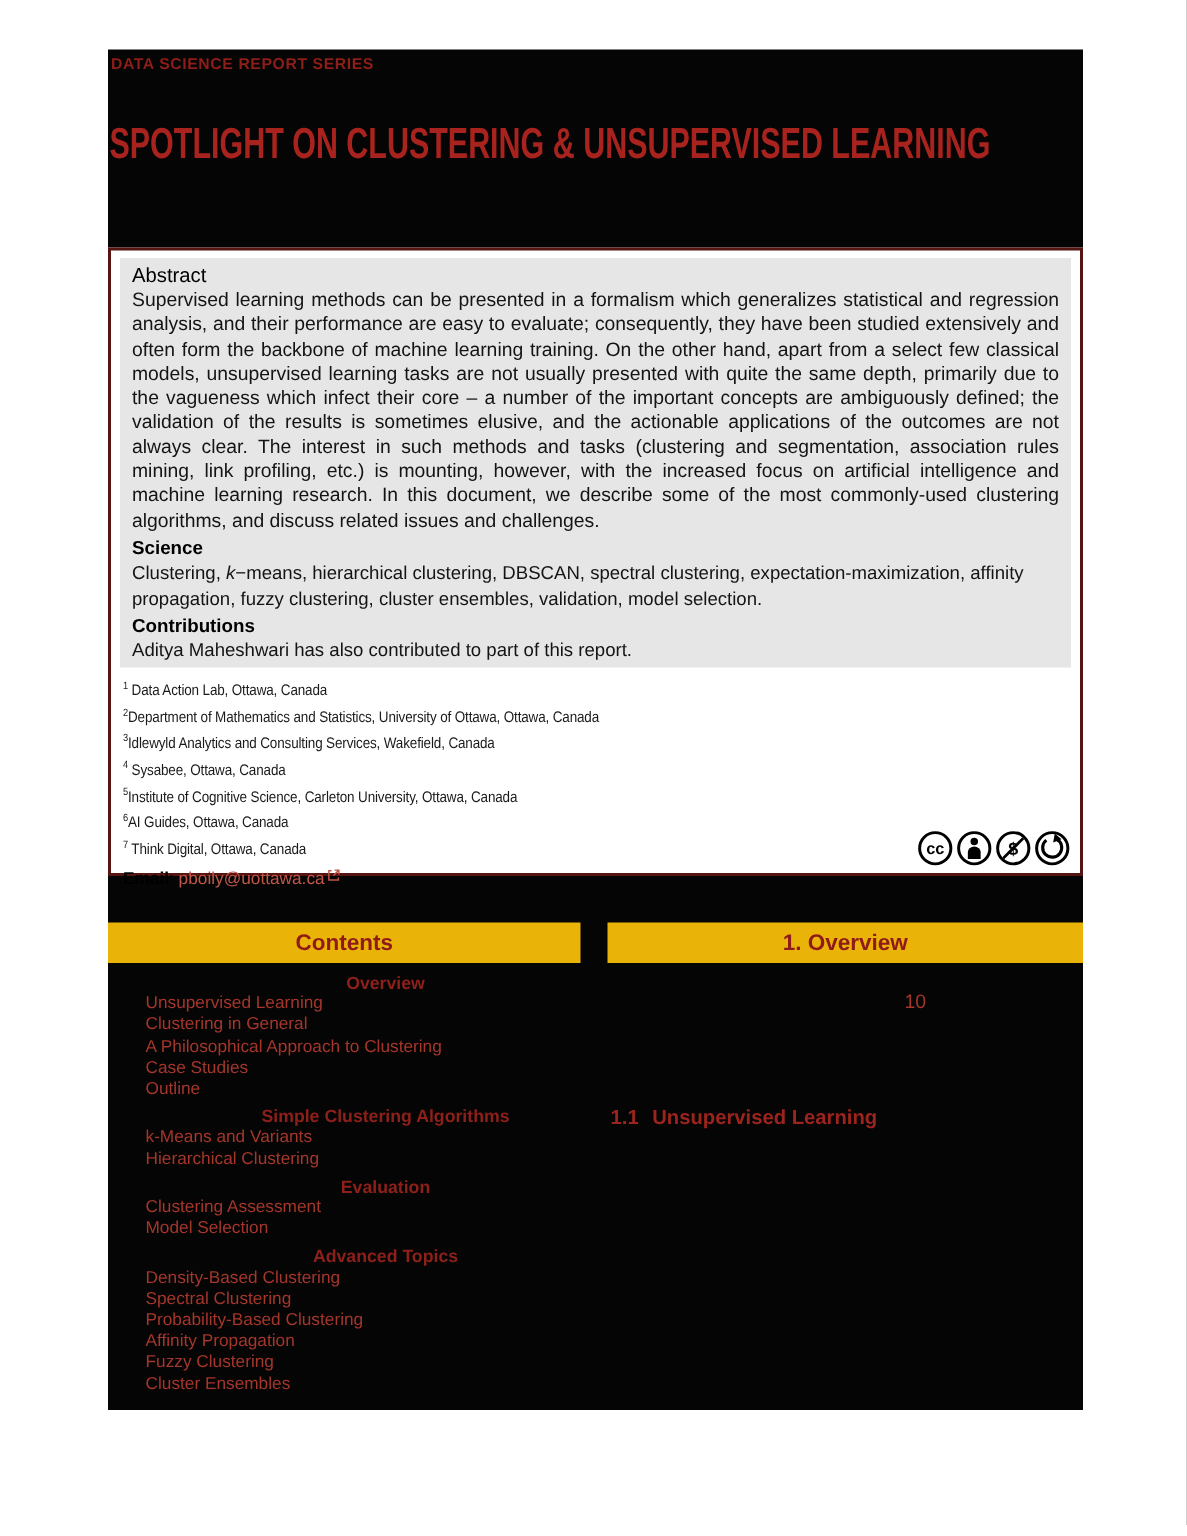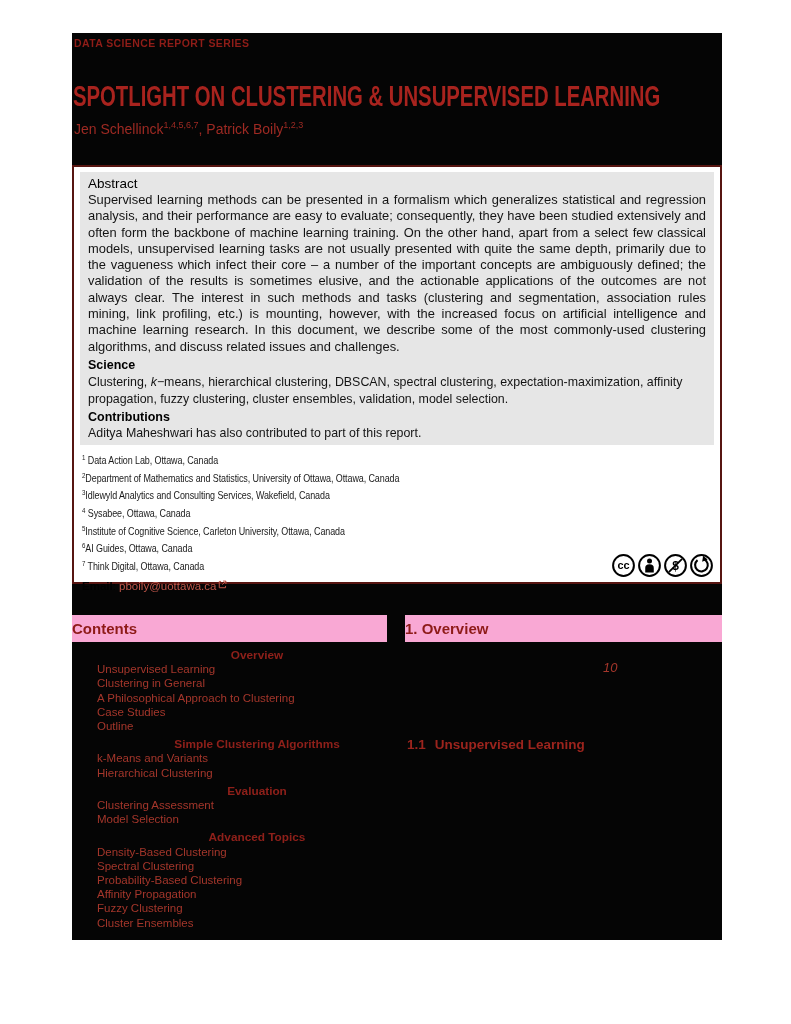--- a/index.html
+++ b/index.html
@@ -33,46 +33,45 @@
   .footnote sup { font-size:7px; }
 
   .email-line { margin:5px 0 3px 8px; font-size:11.5px; color:#000; white-space:nowrap; }
   .email-label { font-weight:bold; }
   .email-link { color:#c0564a; text-decoration:none; }
   .ext-icon { display:inline-block; vertical-align:1px; margin-left:2px; }
 
   .cc-icons { position:absolute; right:6px; bottom:4px; display:flex; gap:1px; }
   .cc-icons svg { display:block; }
 
-  .bar { position:absolute; top:582px; height:27px; background:#f9a8d4;
-         line-height:27px; font-weight:bold; font-size:15px; color:#8e1b18; }
+  .bar { position:absolute; top:582px; height:27px; background:#eab308;
+         text-align:center; line-height:27px; font-weight:bold; font-size:15px; color:#8e1b18; }
   .bar-contents { left:0; width:315px; }
   .bar-overview { left:333px; width:317px; }
 
   .toc { position:absolute; left:25px; top:615px; width:320px; }
   .toc-head { color:#8e201a; font-weight:bold; font-size:11.8px; line-height:14.2px; margin-top:4px; cursor:pointer;text-align:center; }
   .toc-head:first-child { margin-top:0; }
   .toc-sub { color:#a4362b; font-size:11.5px; line-height:14.2px; cursor:pointer; }
 
-  .page-number { position:absolute; left:531px; top:627px; font-size:13px; color:#a4362b;font-style:italic; }
+  .page-number { position:absolute; left:531px; top:627px; font-size:13px; color:#a4362b; }
   .section-heading { position:absolute; left:335px; top:704px; font-size:13.5px; font-weight:bold;
                      color:#9c241d; white-space:nowrap; }
   .section-heading .sec-num { margin-right:9px; }
 </style>
 </head>
 <body>
 
 <div class="page">
   <div class="black-area">
 
     <div class="series-title">DATA SCIENCE REPORT SERIES</div>
 
     <div class="main-title">SPOTLIGHT ON CLUSTERING &amp; UNSUPERVISED LEARNING</div>
 
-    <div class="authors"><span>Jen Schellinck</span><sup>1,4,5,6,7</sup><span>, </span><span>Patrick Boily</span><sup>1,2,3</sup></div>
 
     <div class="panel">
 
       <div class="abstract-box">
         <div class="h-abstract">Abstract</div>
         <div class="abstract-text">Supervised learning methods can be presented in a formalism which generalizes statistical and regression analysis, and their performance are easy to evaluate; consequently, they have been studied extensively and often form the backbone of machine learning training. On the other hand, apart from a select few classical models, unsupervised learning tasks are not usually presented with quite the same depth, primarily due to the vagueness which infect their core – a number of the important concepts are ambiguously defined; the validation of the results is sometimes elusive, and the actionable applications of the outcomes are not always clear. The interest in such methods and tasks (clustering and segmentation, association rules mining, link profiling, etc.) is mounting, however, with the increased focus on artificial intelligence and machine learning research. In this document, we describe some of the most commonly-used clustering algorithms, and discuss related issues and challenges.</div>
 
         <div class="h-small">Science</div>
         <div class="kw-text"><span>Clustering, </span><i>k</i><span>−means, hierarchical clustering, DBSCAN, spectral clustering, expectation-maximization, affinity propagation, fuzzy clustering, cluster ensembles, validation, model selection.</span></div>
 

